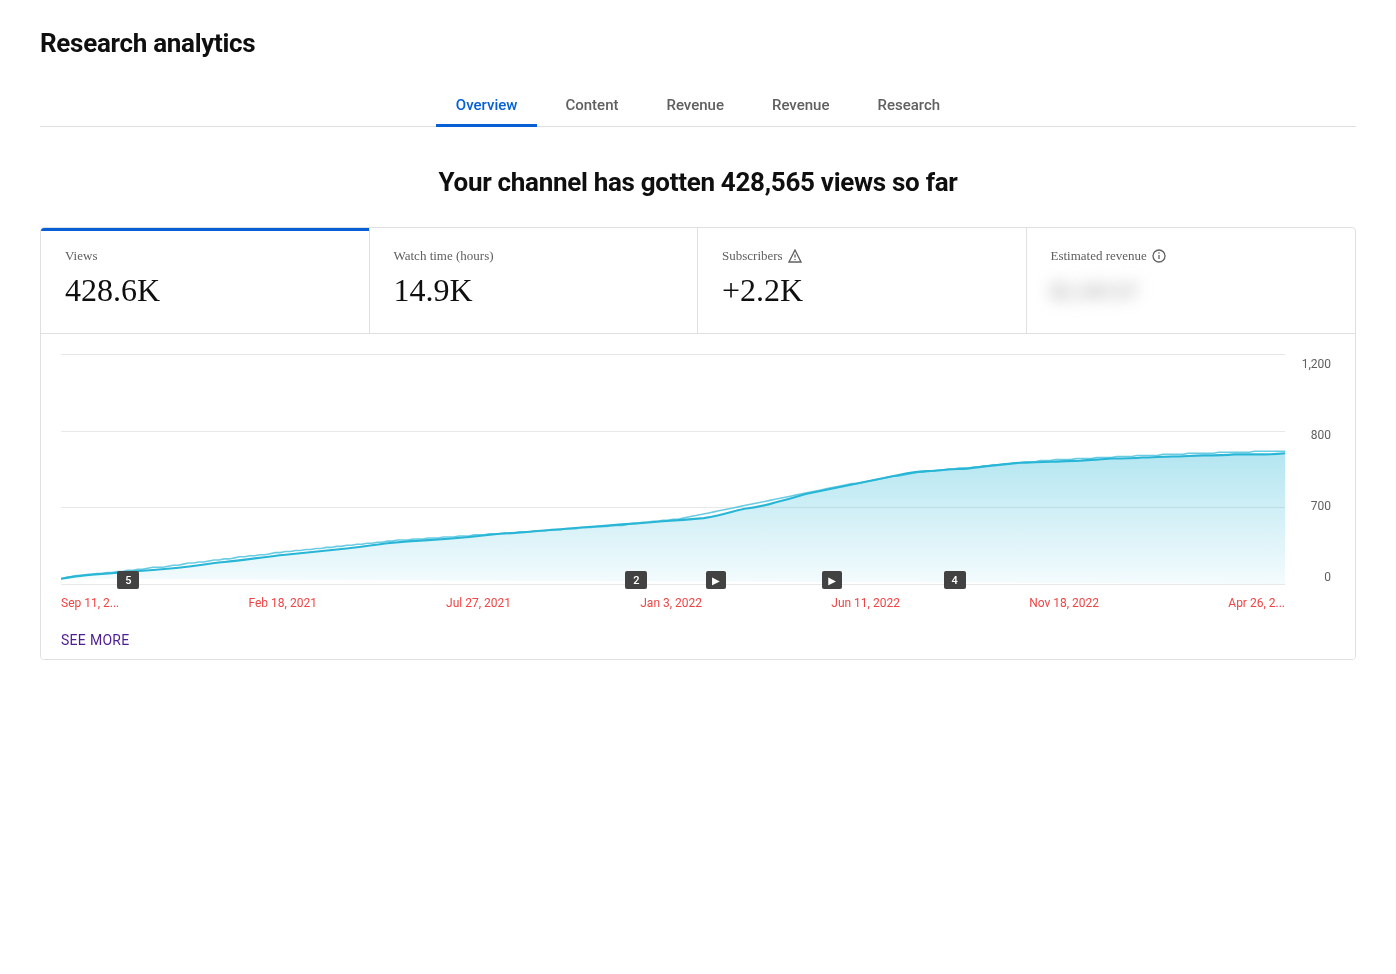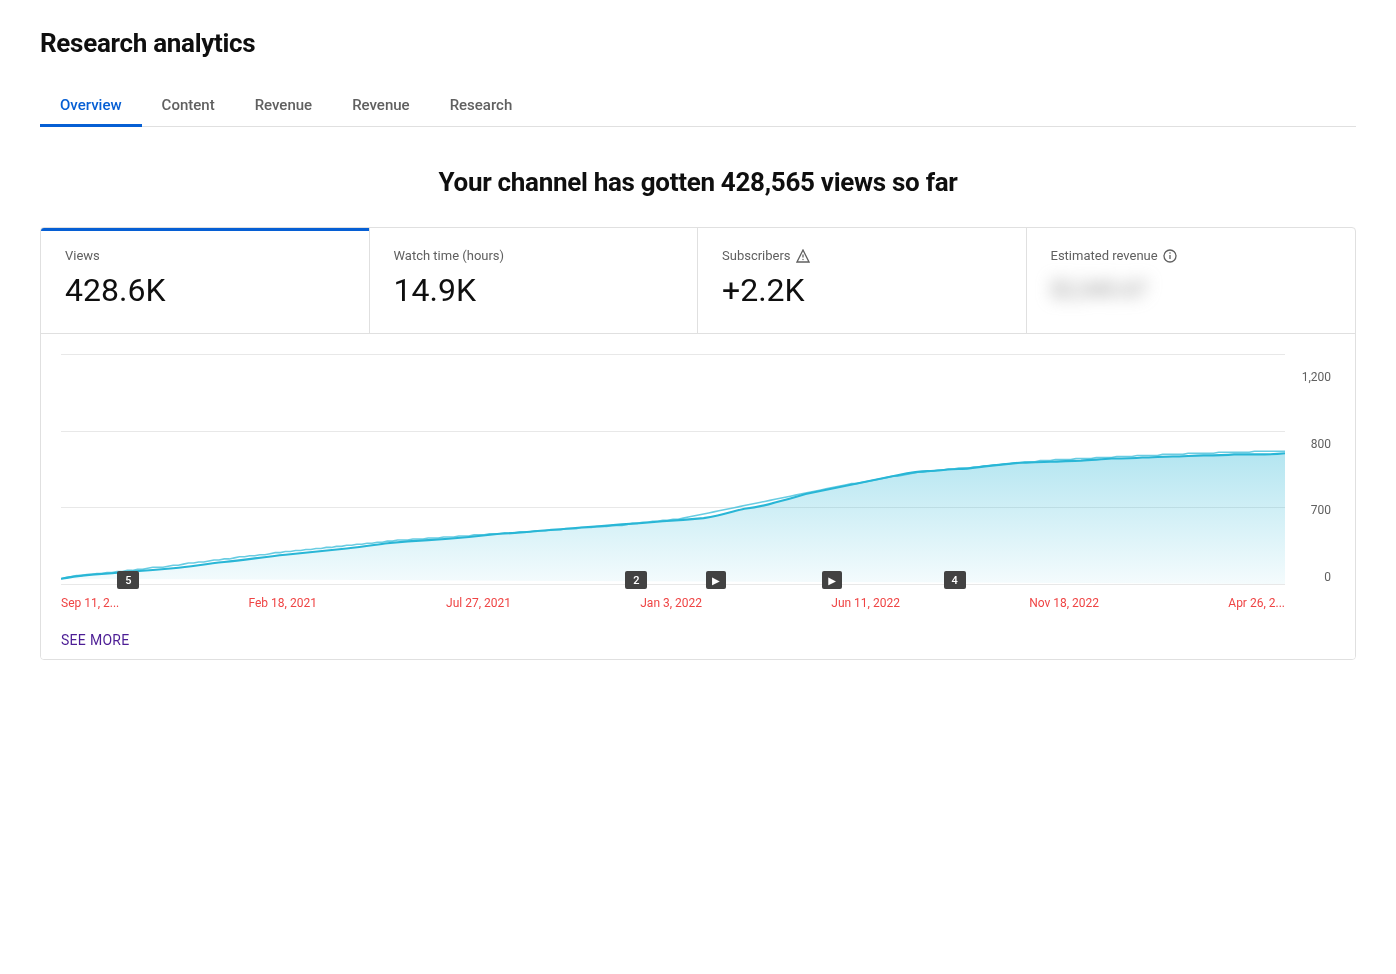--- a/index.html
+++ b/index.html
@@ -13,23 +13,24 @@
 
     .page-title {
       font-size: 26px;
       font-weight: 700;
       margin-bottom: 28px;
       letter-spacing: -0.3px;
     }
 
     .tabs {
       display: flex;
-      gap: 0;
+      gap: 8px;
       border-bottom: 1px solid #e0e0e0;
       margin-bottom: 4px;
+      justify-content: center;
     }
 
     .tab {
       padding: 10px 20px;
       font-size: 15px;
       color: #606060;
       cursor: pointer;
       border-bottom: 3px solid transparent;
       margin-bottom: -1px;
       font-weight: 500;
@@ -59,20 +60,21 @@
     .metrics-row {
       display: grid;
       grid-template-columns: 1fr 1fr 1fr 1fr;
       border-bottom: 1px solid #e0e0e0;
     }
 
     .metric-cell {
       padding: 20px 24px 24px;
       border-right: 1px solid #e0e0e0;
       position: relative;
+      font-family: Liberation Serif, serif;
     }
 
     .metric-cell:last-child {
       border-right: none;
     }
 
     .metric-cell.active::before {
       content: '';
       position: absolute;
       top: 0;
@@ -113,21 +115,21 @@
 
     .chart-container {
       position: relative;
       height: 260px;
       width: 100%;
     }
 
     .chart-y-labels {
       position: absolute;
       right: 0;
-      top: 16px;
+      top: 3px;
       bottom: 30px;
       display: flex;
       flex-direction: column;
       justify-content: space-between;
       align-items: flex-end;
       font-size: 12px;
       color: #606060;
       padding-right: 4px;
       width: 44px;
     }

